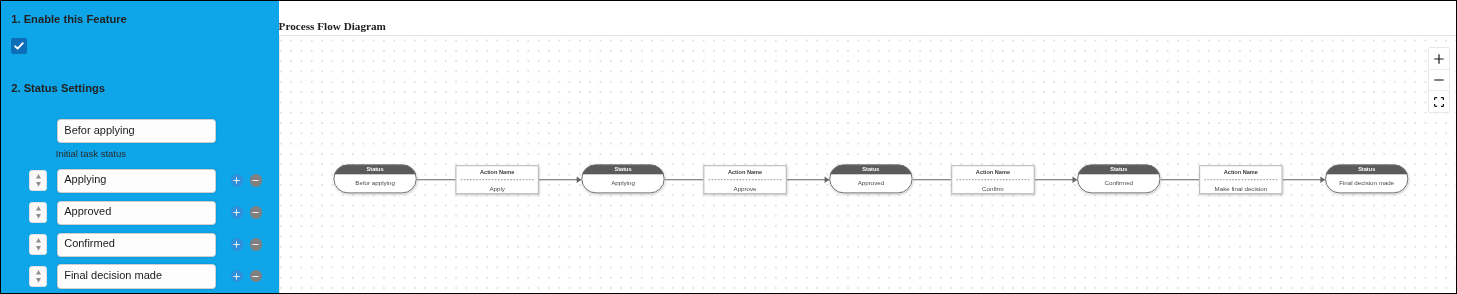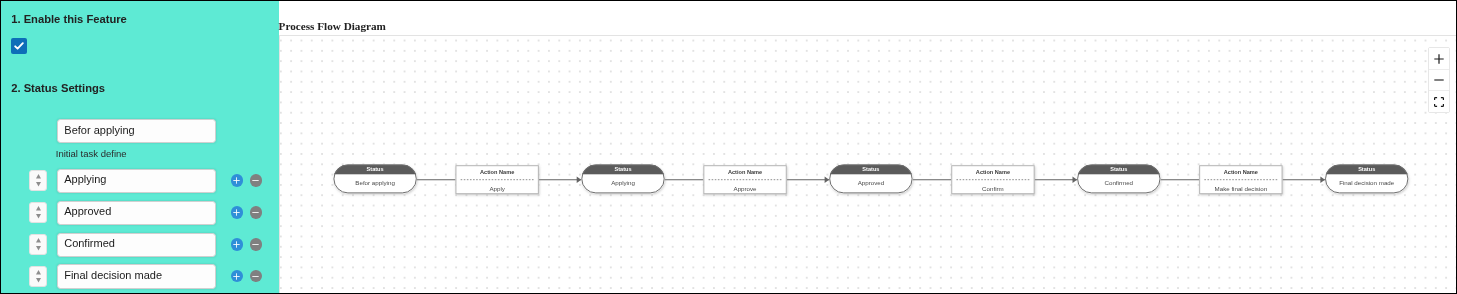--- a/index.html
+++ b/index.html
@@ -11,21 +11,21 @@
     background:#ffffff; color:#222222;
   }
   .frame {
     position:relative; width:1457px; height:294px;
     border:1px solid #000000; background:#ffffff; overflow:hidden;
   }
 
   
   .settings {
     position:absolute; left:0; top:0; width:278px; height:292px;
-    background:#5eead4; overflow:hidden;
+    background:#0ea5e9; overflow:hidden;
   }
   .sec-title {
     position:absolute; left:10.2px; font-weight:bold; font-size:11.2px;
     color:#222; white-space:nowrap; letter-spacing:0px;
   }
   #sec1-title { top:12px; }
   #sec2-title { top:73px;margin-top:8px; }
   .sec-desc {
     position:absolute; left:10.2px; top:94px; font-size:11.15px; color:#2b2b2b;
     white-space:nowrap;
@@ -111,21 +111,21 @@
           <path d="M1.2 4.3 L3.6 6.7 L8.8 1.2" fill="none" stroke="#ffffff" stroke-width="1.9" stroke-linecap="round" stroke-linejoin="round"></path>
         </svg>
       </span>
     </div>
 
     <div class="sec-title" id="sec2-title">2. Status Settings</div>
 
     <div class="field" id="initial-field">
       <span>Befor applying</span>
     </div>
-    <div class="field-hint">Initial task define</div>
+    <div class="field-hint">Initial task status</div>
 
     <div id="status-rows">
         <div class="status-row" style="top: 167.7px;">
           <span class="spin">
             <svg width="5" height="12.6" viewBox="0 0 25 63">
               <path d="M12.5 0 L25 23 L0 23 Z" fill="#8d8d8d"></path>
               <path d="M12.5 63 L25 40 L0 40 Z" fill="#8d8d8d"></path>
             </svg>
           </span>
           <span class="field">

